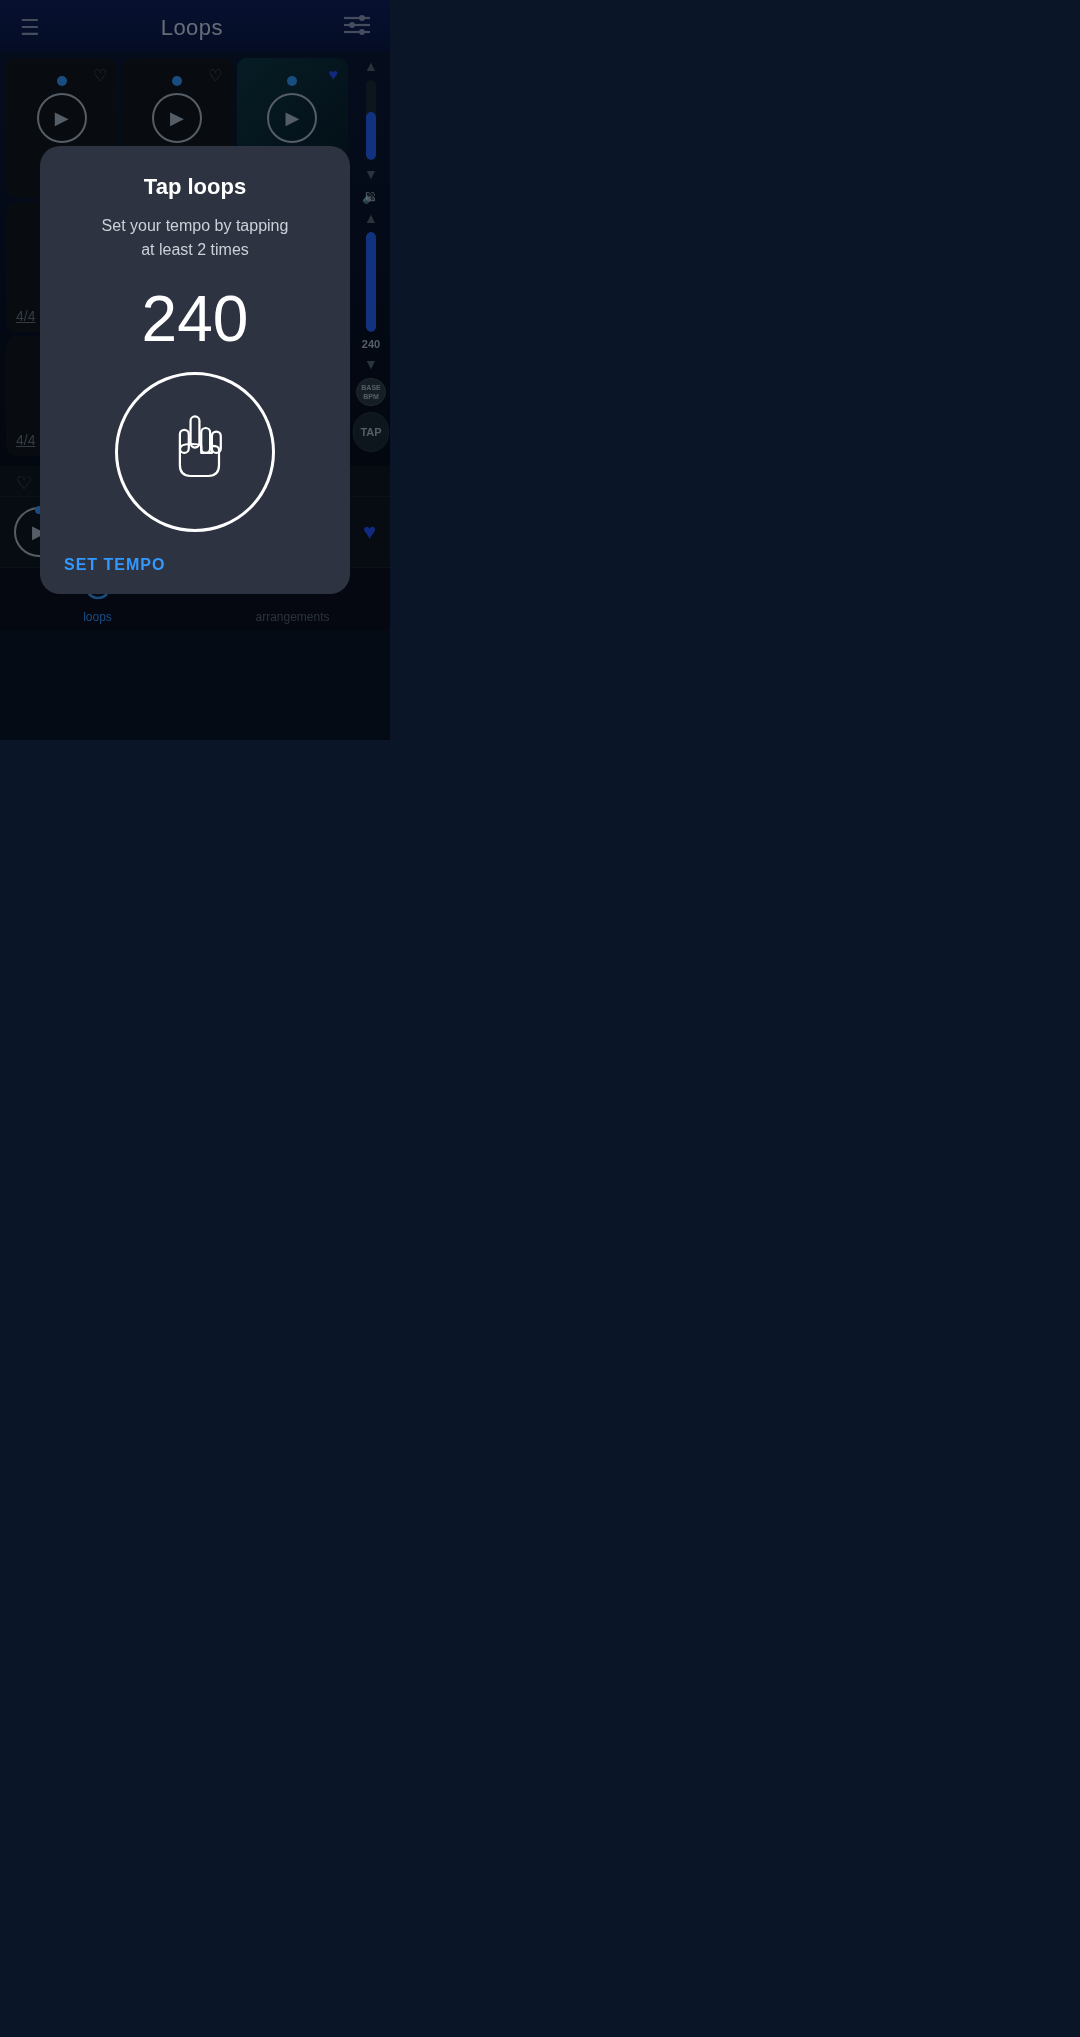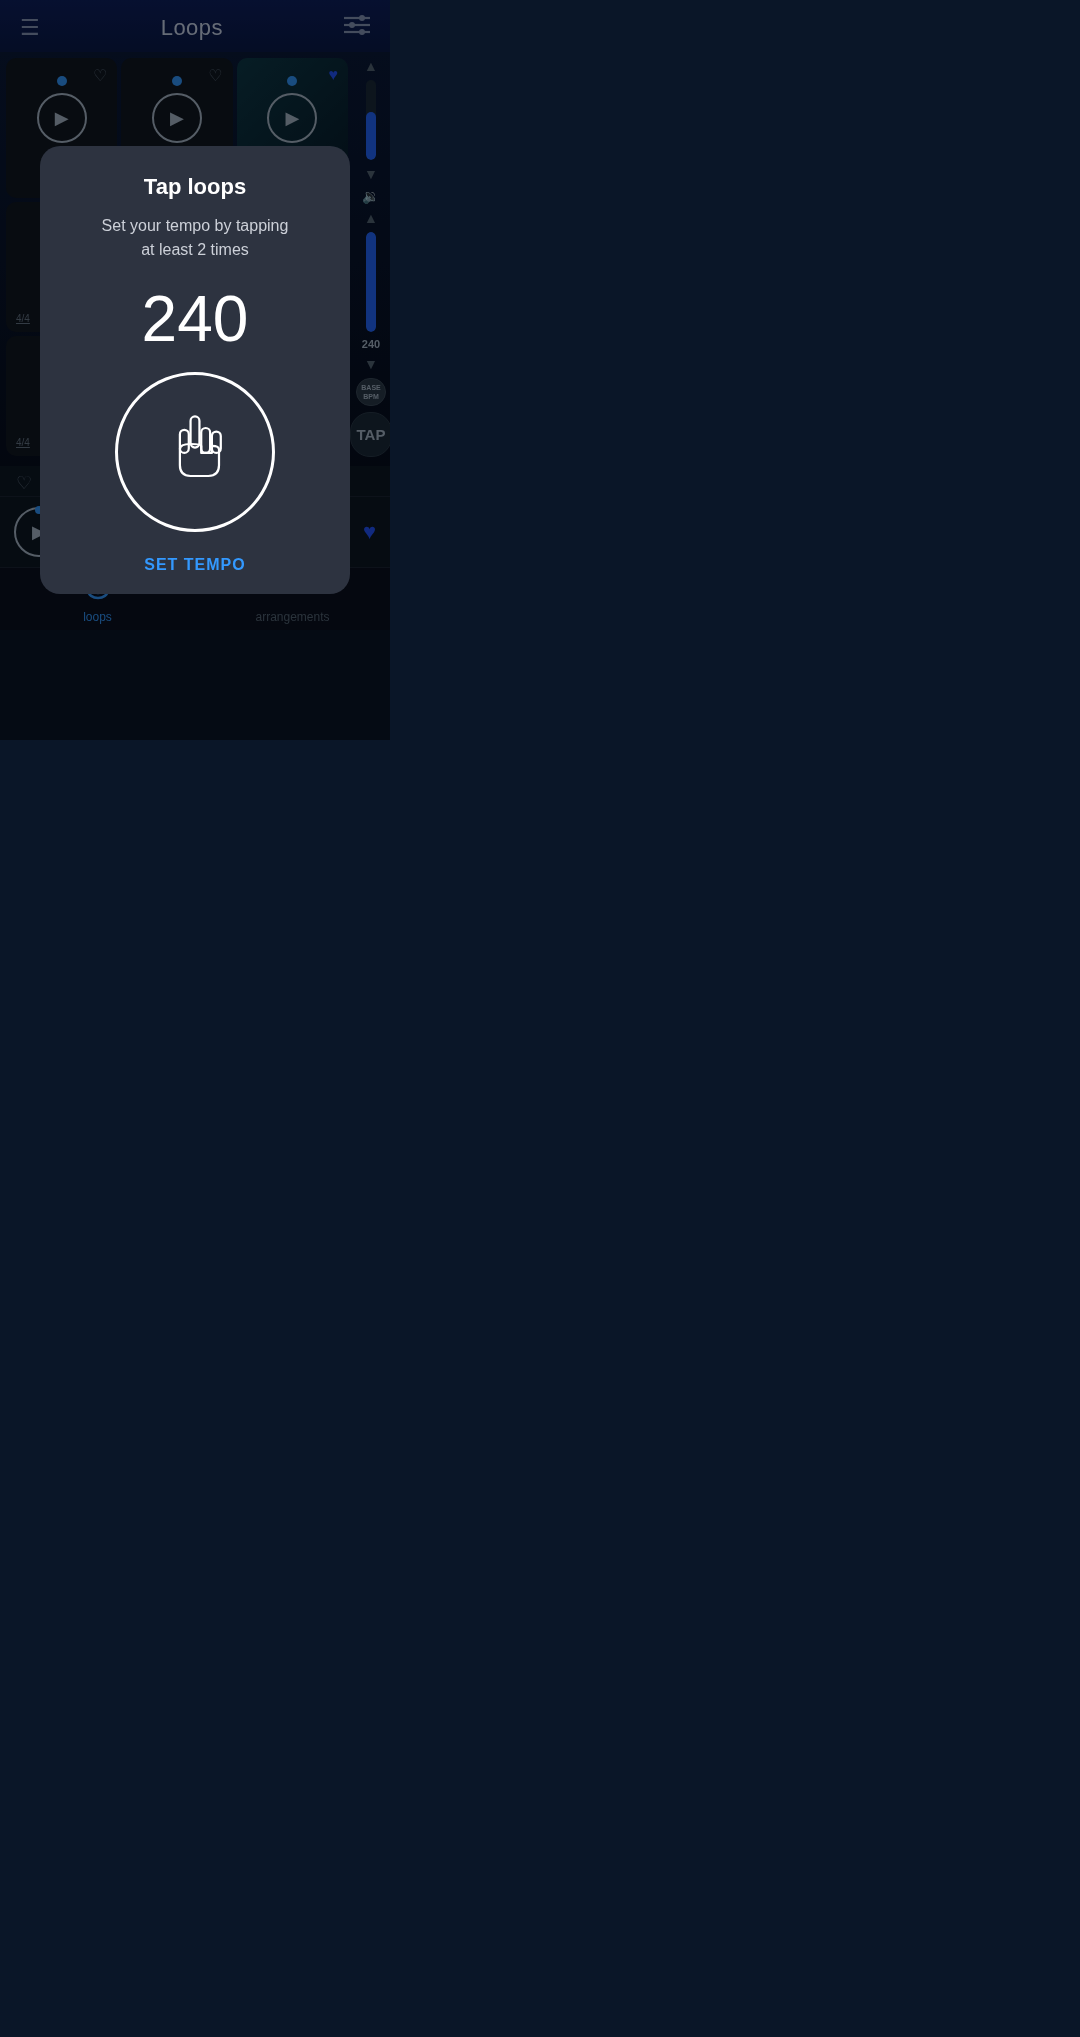--- a/index.html
+++ b/index.html
@@ -103,21 +103,21 @@
       height: 10px;
       border-radius: 50%;
       background: #3399ff;
     }
 
     .loop-card .time-sig {
       position: absolute;
       bottom: 8px;
       left: 10px;
       color: #667788;
-      font-size: 10px;
+      font-size: 14px;
       text-decoration: underline;
     }
 
     
     .right-sidebar {
       position: absolute;
       right: 0;
       top: 0;
       width: 38px;
       height: 100%;
@@ -162,21 +162,21 @@
       color: #aabbcc;
       font-size: 11px;
       font-weight: 600;
     }
 
     .sidebar-btn {
       background: #2a3a4a;
       border-radius: 20px;
       padding: 13px 6px;
       color: #aabbcc;
-      font-size: 15px;
+      font-size: 11px;
       font-weight: 700;
       text-align: center;
       cursor: pointer;
       border: 1px solid #3a4a5a;
     }
 
     .sidebar-btn.tap-btn {
       background: #1a2a3a;
       border: 1px solid #2a3a4a;
     }
@@ -332,21 +332,21 @@
       display: flex;
       align-items: center;
       justify-content: center;
       cursor: pointer;
       margin-bottom: 24px;
     }
 
     .modal-actions {
       width: 100%;
       display: flex;
-      justify-content: center;
+      justify-content: flex-start;
     }
 
     .set-tempo-btn {
       color: #3399ff;
       font-size: 16px;
       font-weight: 700;
       letter-spacing: 1px;
       cursor: pointer;
       background: none;
       border: none;

